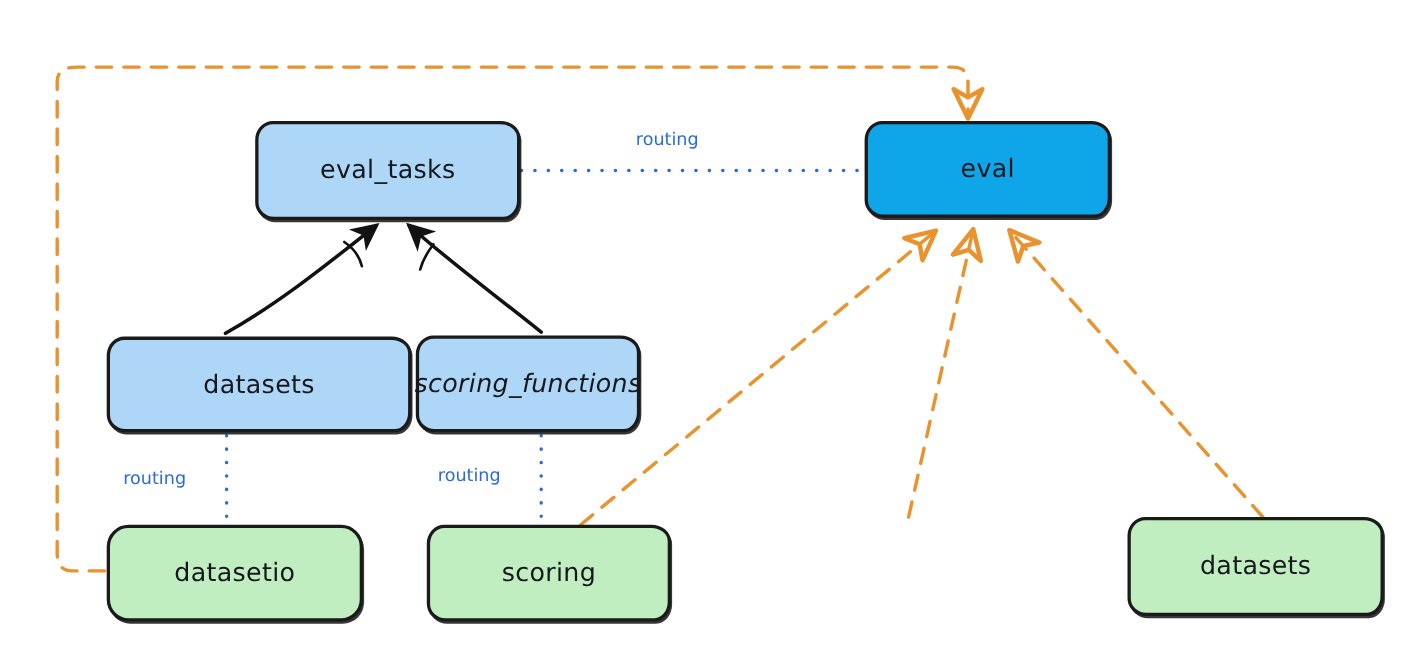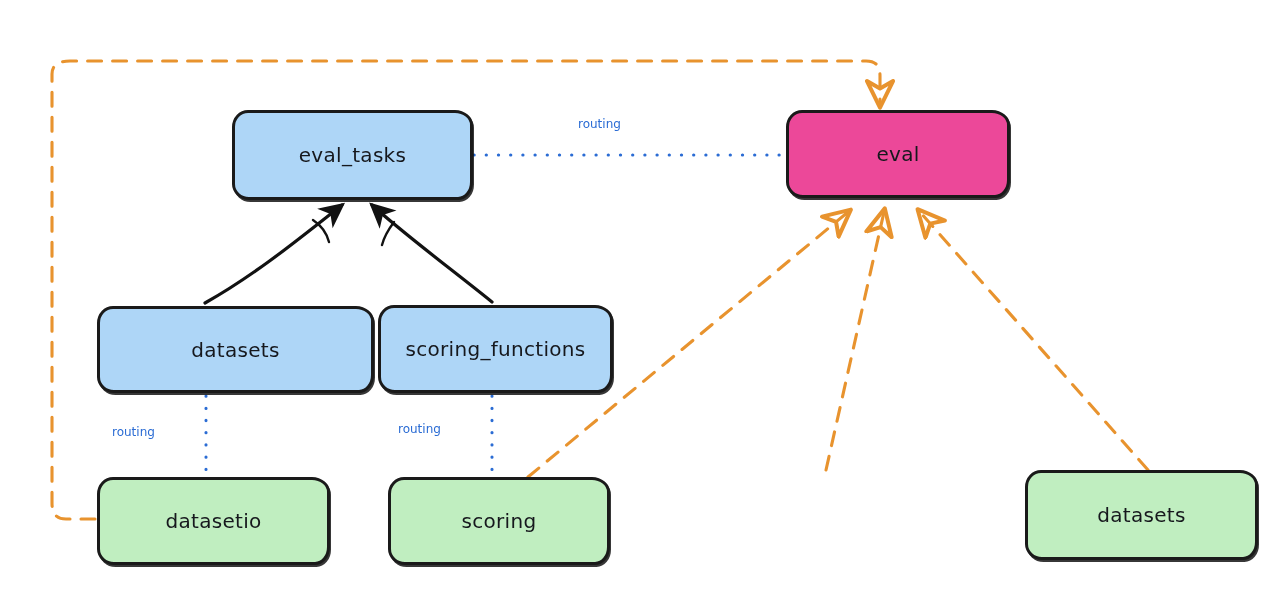--- a/index.html
+++ b/index.html
@@ -31,30 +31,30 @@
     box-sizing: border-box;
     border: 3px solid #1a1a1a;
     border-radius: 16px 18px 15px 17px / 17px 15px 18px 16px;
     display: flex;
     align-items: center;
     justify-content: center;
     box-shadow: 1.5px 2.5px 0 -0.5px rgba(20,20,20,0.85);
   }
   .node-label {
     font-family: "DejaVu Sans", sans-serif;
-    font-size: 20px;
+    font-size: 23px;
     color: #16181d;
     letter-spacing: 0.3px;
     white-space: nowrap;
     user-select: none;
   }
   .edge-label {
     position: absolute;
     font-family: "DejaVu Sans", sans-serif;
-    font-size: 12px;
+    font-size: 16px;
     color: #2b6cd4;
     white-space: nowrap;
     user-select: none;
   }
 </style>
 </head>
 <body>
 
 <div id="canvas">
 
@@ -105,33 +105,33 @@
 
     <g>
       <path d="M1148,470 L920,212" fill="none" stroke="#e8932e" stroke-width="3.1" stroke-linecap="round" stroke-dasharray="14 11" marker-end="url(#arrow-orange)"></path>
     </g>
   </svg>
 
   <div class="node" style="left:232px; top:110px; width:241px; height:90px; background:#aed6f7;">
     <span class="node-label">eval_tasks</span>
   </div>
 
-  <div class="node" style="left:786px; top:110px; width:224px; height:88px; background:#ec4899;">
+  <div class="node" style="left:786px; top:110px; width:224px; height:88px; background:#0ea5e9;">
     <span class="node-label">eval</span>
   </div>
 
   <div class="node" style="left:97px; top:306px; width:277px; height:87px; background:#aed6f7;">
     <span class="node-label">datasets</span>
   </div>
 
-  <div class="node" style="left:378px; top:305px; width:235px; height:88px; background:#aed6f7;">
+  <div class="node" style="left:378px; top:305px; width:204px; height:88px; background:#aed6f7;font-style:italic;">
     <span class="node-label">scoring_functions</span>
   </div>
 
-  <div class="node" style="left:97px; top:477px; width:233px; height:88px; background:#c0eec0;">
+  <div class="node" style="left:97px; top:477px; width:233px; height:88px; background:#c0eec0;border-radius:20px;">
     <span class="node-label">datasetio</span>
   </div>
 
   <div class="node" style="left:388px; top:477px; width:222px; height:88px; background:#c0eec0;">
     <span class="node-label">scoring</span>
   </div>
 
 
   <div class="node" style="left:1025px; top:470px; width:233px; height:90px; background:#c0eec0;">
     <span class="node-label">datasets</span>

